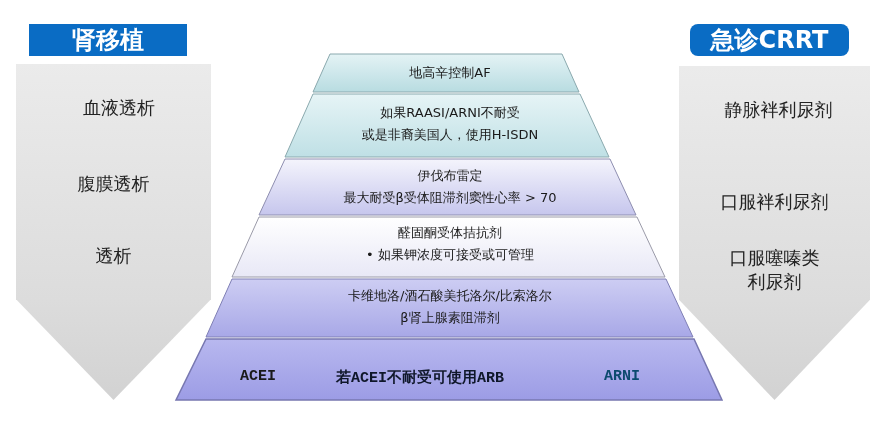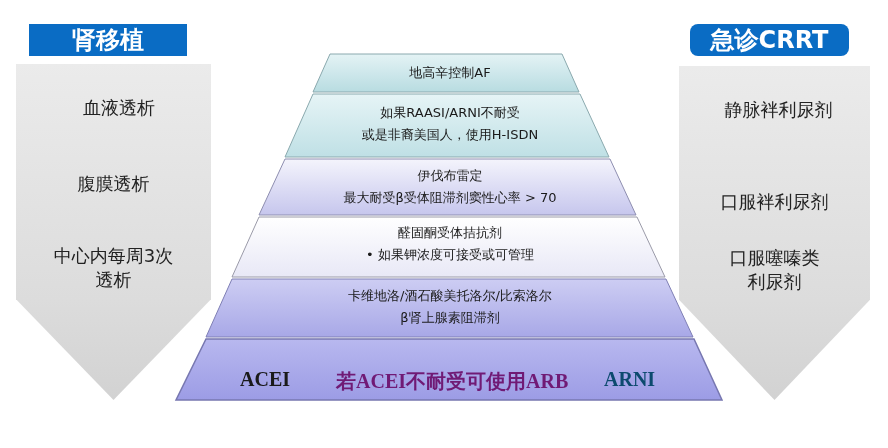--- a/index.html
+++ b/index.html
@@ -2,31 +2,30 @@
 <html><head>
 <meta charset="utf-8">
 <style>
   html,body{margin:0;padding:0;}
   body{width:888px;height:448px;background:#ffffff;position:relative;overflow:hidden;font-family:"DejaVu Sans","Liberation Sans",sans-serif;}
   .hdr{position:absolute;height:32px;background:#0a6cc4;color:#fff;font-weight:bold;font-size:24px;display:flex;align-items:center;justify-content:center;}
   .arrow{position:absolute;background:linear-gradient(180deg,#ebebeb 0%,#dcdcdc 70%,#d2d2d2 100%);}
   .arrow-text{position:absolute;left:0;right:0;text-align:center;font-size:18px;color:#222;line-height:24px;}
   svg.pyr{position:absolute;left:0;top:0;}
   .lt{position:absolute;left:170px;width:560px;text-align:center;color:#1a1a1a;font-size:13px;line-height:22px;}
-  .bold{font-weight:bold;font-family:Liberation Serif, serif;font-size:20px;}
+  .bold{font-weight:bold;font-family:Liberation Mono, monospace;font-size:15px;}
 </style>
 </head>
 <body>
 
 <div class="hdr" style="left:29px;top:24px;width:158px;">肾移植</div>
 <div class="arrow" style="left:16px;top:64px;width:195px;height:336px;clip-path:polygon(0 0,100% 0,100% 70%,50% 100%,0 70%);">
   <div class="arrow-text" style="top:32px;padding-left:11px;">血液透析</div>
   <div class="arrow-text" style="top:108px;">腹膜透析</div>
   <div class="arrow-text" style="top:180px;">
-    <div>中心内每周3次</div>
     <div>透析</div>
   </div>
 </div>
 
 <div class="hdr" style="left:690px;top:24px;width:159px;border-radius:8px;">急诊CRRT</div>
 <div class="arrow" style="left:679px;top:66px;width:191px;height:334px;clip-path:polygon(0 0,100% 0,100% 70%,50% 100%,0 70%);">
   <div class="arrow-text" style="top:32px;padding-left:8px;">静脉袢利尿剂</div>
   <div class="arrow-text" style="top:112px;margin-top:12px;">口服袢利尿剂</div>
   <div class="arrow-text" style="top:180px;">
     <div>口服噻嗪类</div>
@@ -82,15 +81,15 @@
 <div class="lt" style="top:222px;">
   <div>醛固酮受体拮抗剂</div>
   <div>•   如果钾浓度可接受或可管理</div>
 </div>
 <div class="lt" style="top:285px;">
   <div>卡维地洛/酒石酸美托洛尔/比索洛尔</div>
   <div>β肾上腺素阻滞剂</div>
 </div>
 <div style="position:absolute;top:368px;left:0;width:888px;height:22px;">
   <span class="bold" style="position:absolute;left:240px;color:#1a1a1a;">ACEI</span>
-  <span class="bold" style="position:absolute;left:336px;color:#701a75;">若ACEI不耐受可使用ARB</span>
+  <span class="bold" style="position:absolute;left:336px;color:#0f172a;">若ACEI不耐受可使用ARB</span>
   <span class="bold" style="position:absolute;left:604px;color:#0c4a6e;">ARNI</span>
 </div>
 
 </body></html>

